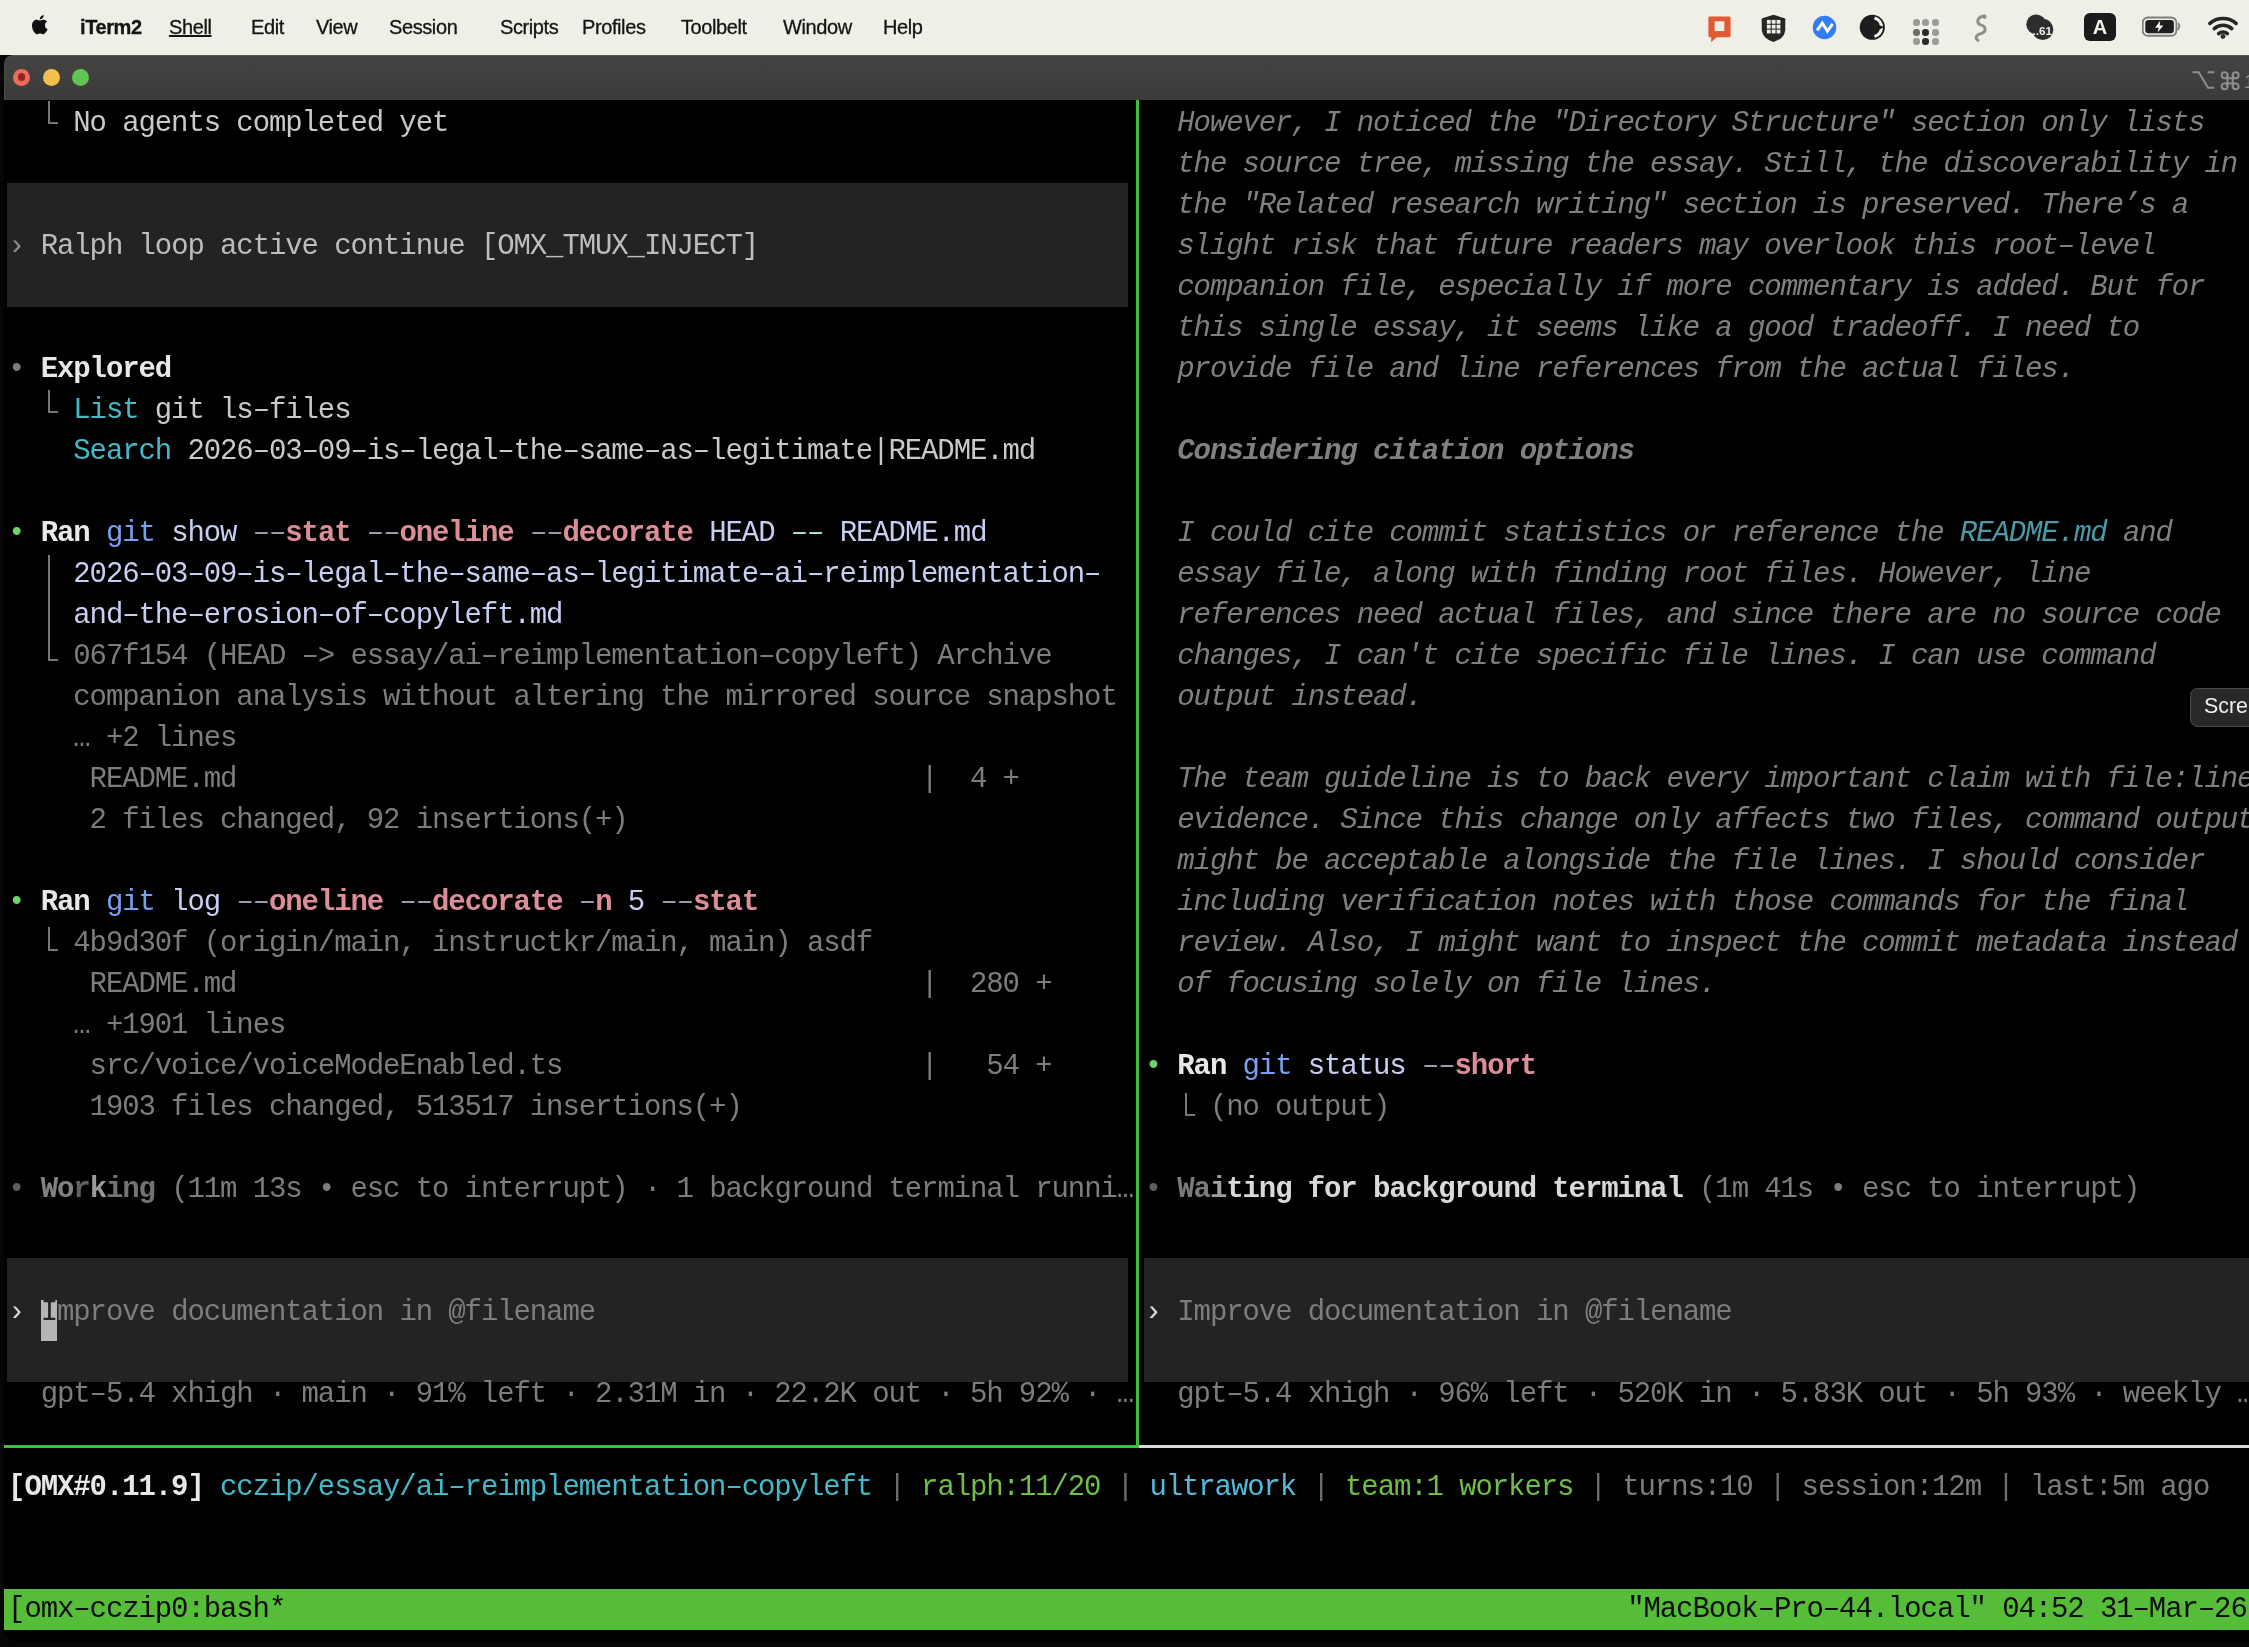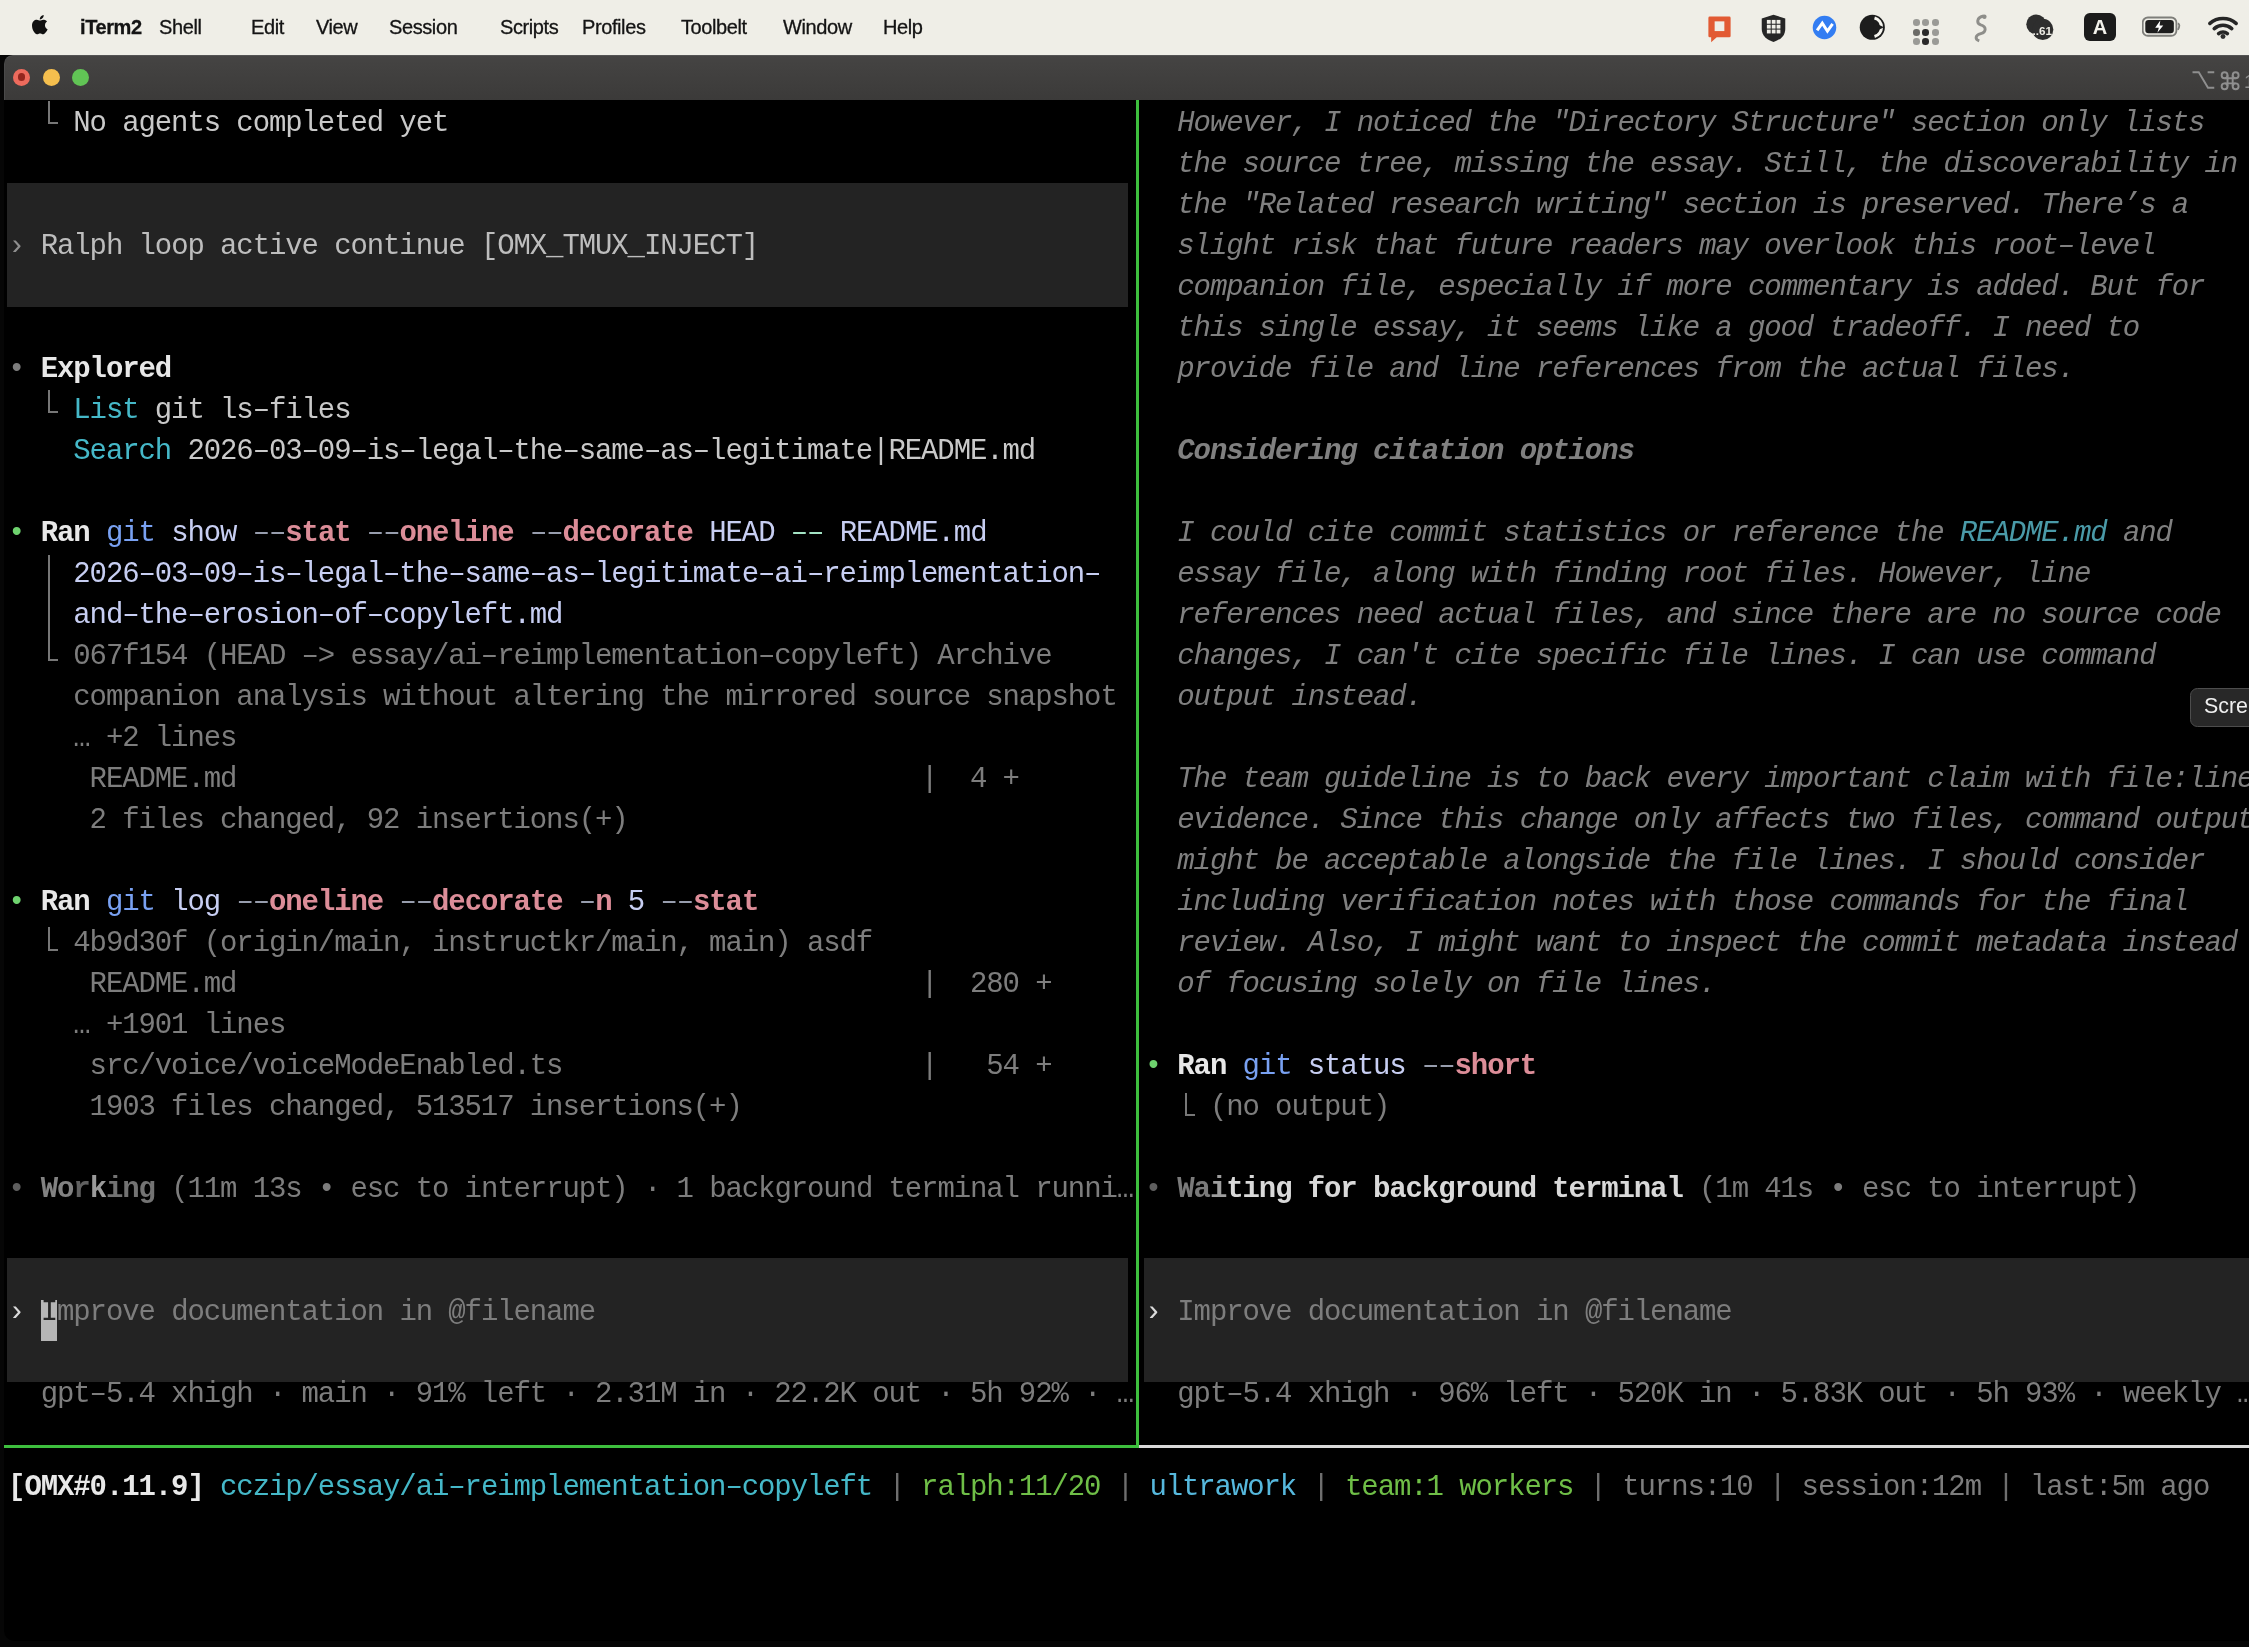--- a/index.html
+++ b/index.html
@@ -30,21 +30,21 @@
 .ptext{color:#bdbdbd;}
 .wp{color:#dadada;}
 .gb{color:#5e5e5e;}
 </style></head><body>
 <div id="screen">
 <div id="menubar">
 <svg style="position:absolute;left:32px;top:14px" width="17" height="21.4" viewBox="0 0 170 200">
 <path fill="#111" d="M150.4 69.2c-1.1.9-20.7 11.9-20.7 36.4 0 28.4 24.9 38.4 25.7 38.7-.1.6-4 13.8-13.2 27.2-8.2 11.8-16.8 23.6-29.8 23.6s-16.4-7.6-31.4-7.6c-14.7 0-19.9 7.8-31.8 7.8s-20.2-10.9-29.8-24.4C8.3 155 .1 130.4.1 107.1c0-37.4 24.3-57.2 48.2-57.2 12.7 0 23.3 8.3 31.3 8.3 7.6 0 19.5-8.8 34-8.8 5.5 0 25.2.5 36.8 19.8zM106.7 33.6c5.9-7 10.1-16.8 10.1-26.5 0-1.4-.1-2.7-.4-3.8-9.6.4-21.1 6.4-28 14.4-5.4 6.2-10.5 15.9-10.5 25.8 0 1.5.2 3 .3 3.4.6.1 1.6.2 2.5.2 8.7 0 19.6-5.8 26-13.5z"></path>
 </svg>
       <div class="mi" style="left:80px;font-weight:bold;">iTerm2</div>
-      <div class="mi" style="left:159px;">Shell</div>
+      <div class="mi" style="left:169px;text-decoration:underline;">Shell</div>
       <div class="mi" style="left:251px;">Edit</div>
       <div class="mi" style="left:316px;">View</div>
       <div class="mi" style="left:389px;">Session</div>
       <div class="mi" style="left:500px;">Scripts</div>
       <div class="mi" style="left:582px;">Profiles</div>
       <div class="mi" style="left:681px;">Toolbelt</div>
       <div class="mi" style="left:783px;">Window</div>
       <div class="mi" style="left:883px;">Help</div>
       <svg style="position:absolute;left:1707px;top:14.8px" width="25" height="28" viewBox="0 0 36 40">
 <path fill="#e25a33" d="M4 2 h28 a2 2 0 0 1 2 2 v26 a2 2 0 0 1 -2 2 h-18 l-8 7 v-7 h-2 a2 2 0 0 1 -2 -2 v-26 a2 2 0 0 1 2 -2 z"></path>
@@ -203,14 +203,18 @@
     <span class="gy">(no output)</span>
 
 <span class="gb">•</span> <span class="b" style="color:#7a7a7a">Wa</span><span class="b" style="color:#9e9e9e">i</span><span class="b" style="color:#d9d9d9">ting for background terminal</span> <span class="gy">(1m 41s • esc to interrupt)</span>
 
 
 <span class="wp">›</span> <span class="gy">Improve documentation in @filename</span>
 
   <span class="gy">gpt–5.4 xhigh · 96% left · 520K in · 5.83K out · 5h 93% · weekly …</span></pre>
       <pre style="left:4.4px;top:1367px;"><span class="w">[OMX#0.11.9]</span> <span class="cy">cczip/essay/ai–reimplementation–copyleft</span> <span class="gd">|</span> <span style="color:#6fbe47">ralph:11/20</span> <span class="gd">|</span> <span style="color:#56b8dd">ultrawork</span> <span class="gd">|</span> <span style="color:#6fbe47">team:1 workers</span> <span class="gd">|</span> <span class="gy">turns:10</span> <span class="gd">|</span> <span class="gy">session:12m</span> <span class="gd">|</span> <span class="gy">last:5m ago</span></pre>
       <div style="position:absolute;left:2186px;top:588px;width:70px;height:37px;background:#282828;border:1.5px solid #4d4d4d;border-radius:7.4px;color:#efefef;font-size:21.4px;line-height:34px;padding-left:13.3px;">Scre</div>
+      <div style="position:absolute;left:0;top:1489px;width:2246px;height:41px;background:#55bd38;">
+        <pre style="left:4.4px;top:0;color:#0c0c0c;">[omx–cczip0:bash*</pre>
+        <pre style="right:3px;top:0;color:#0c0c0c;">"MacBook–Pro–44.local" 04:52 31–Mar–26</pre>
+      </div>
     </div>
   </div>
 
 </body></html>

